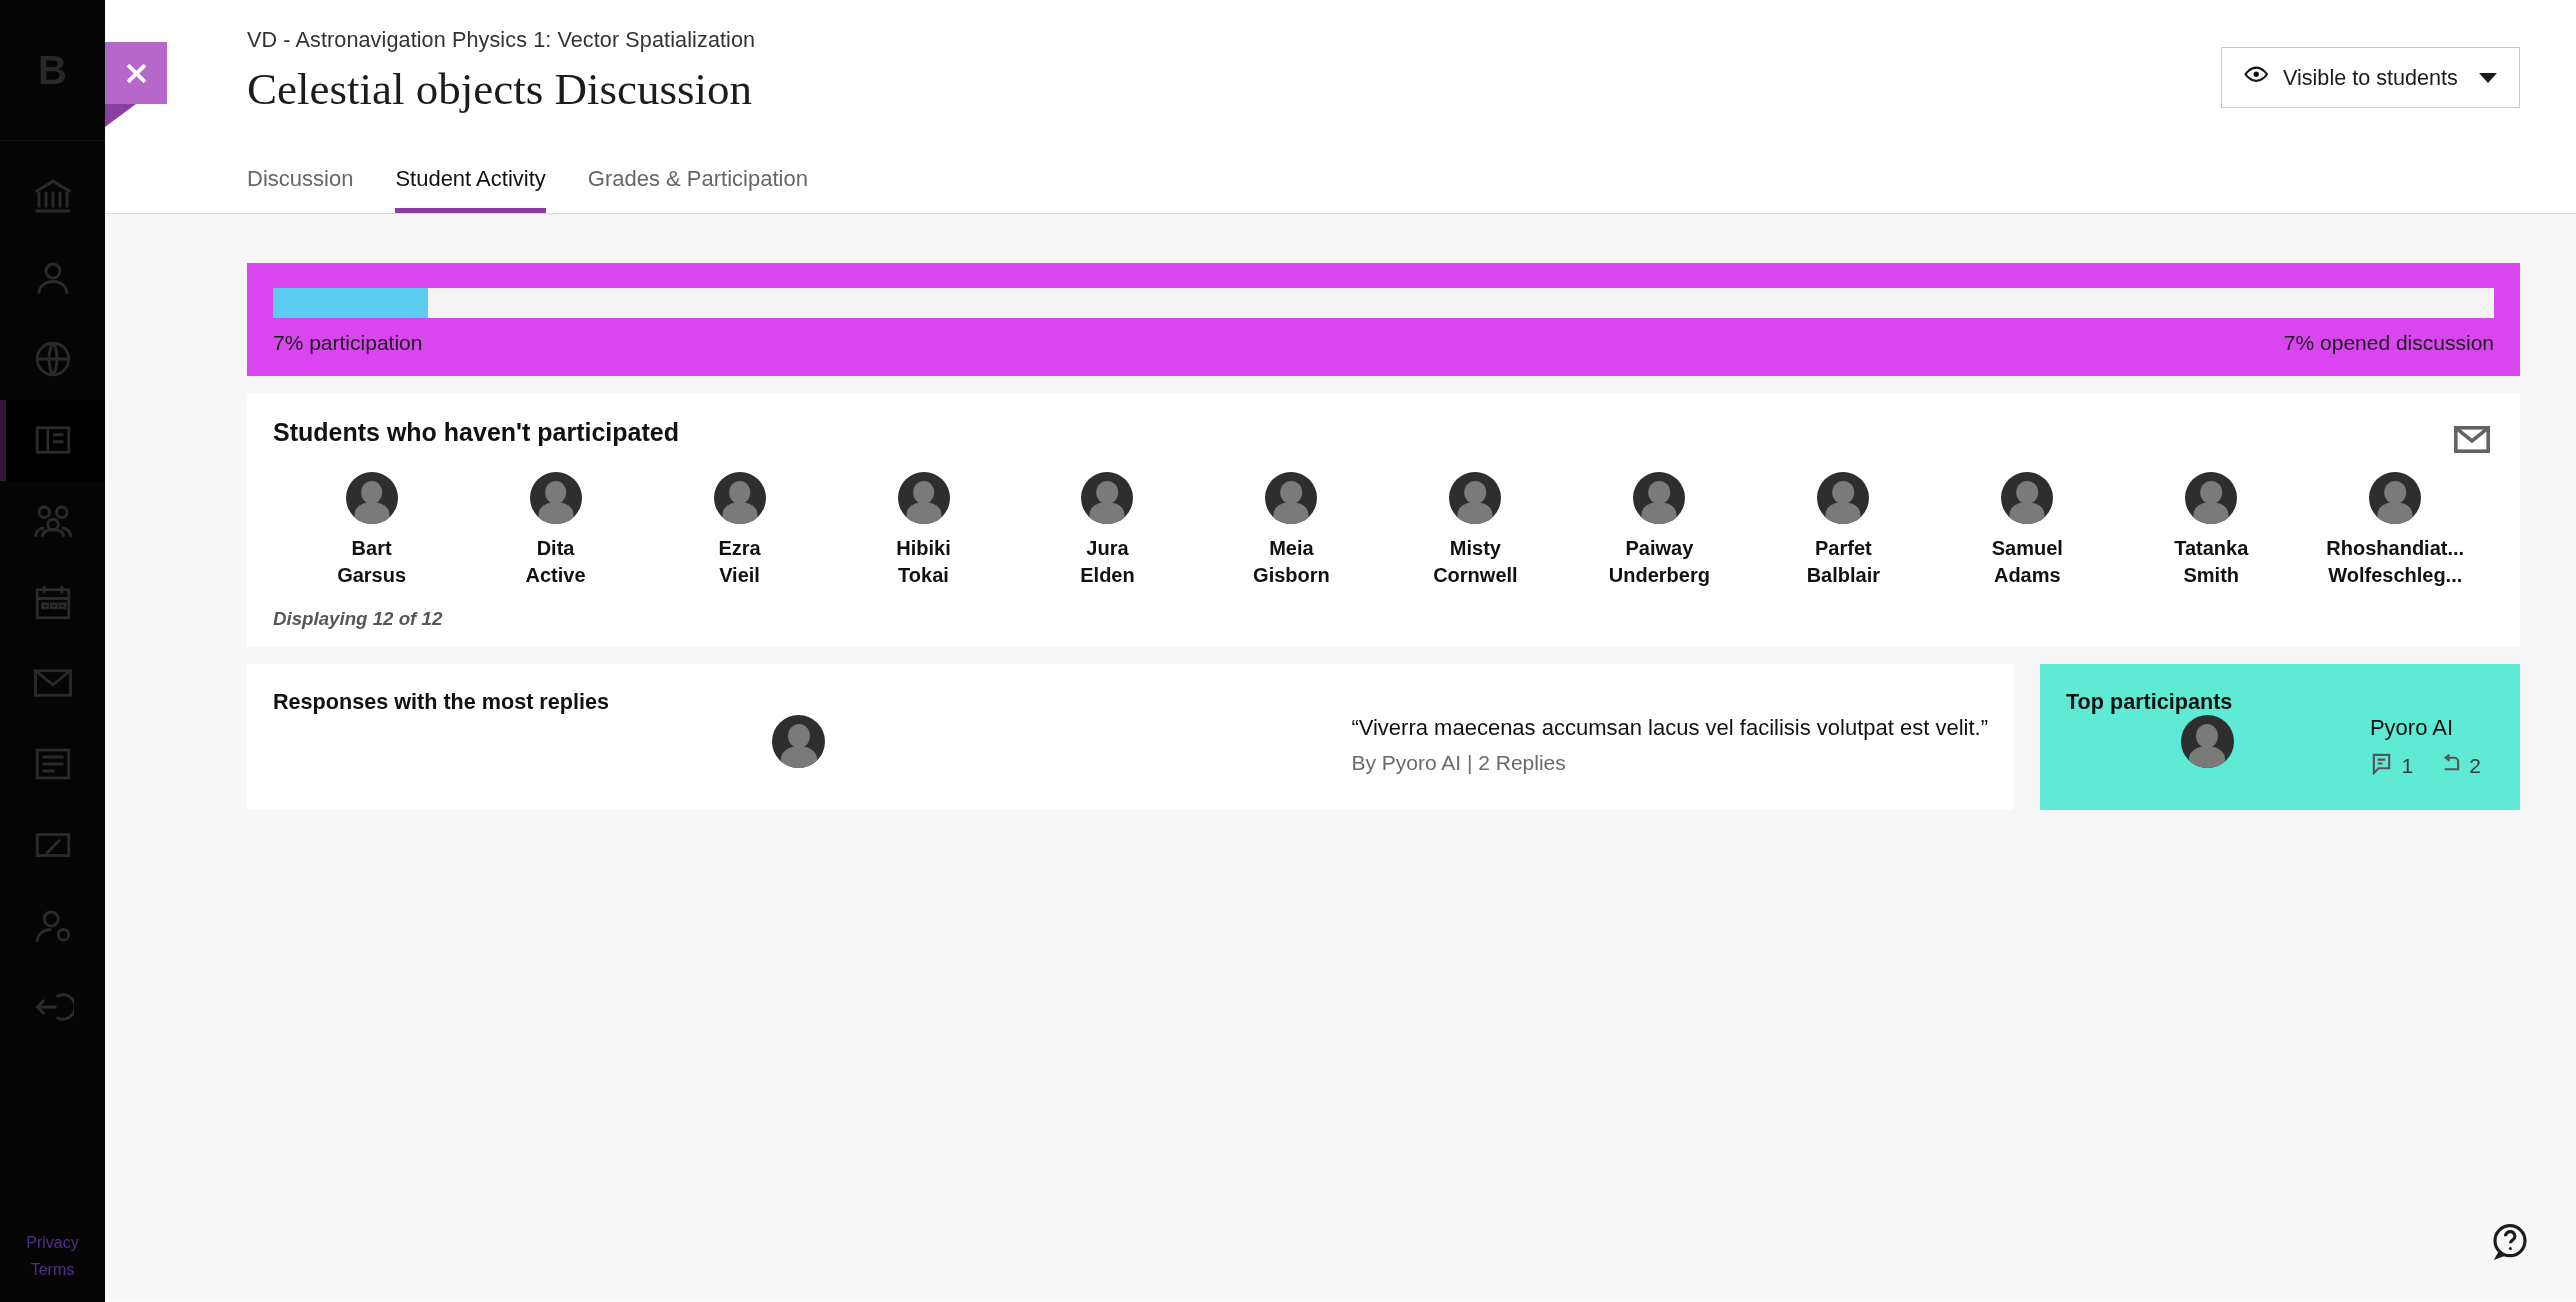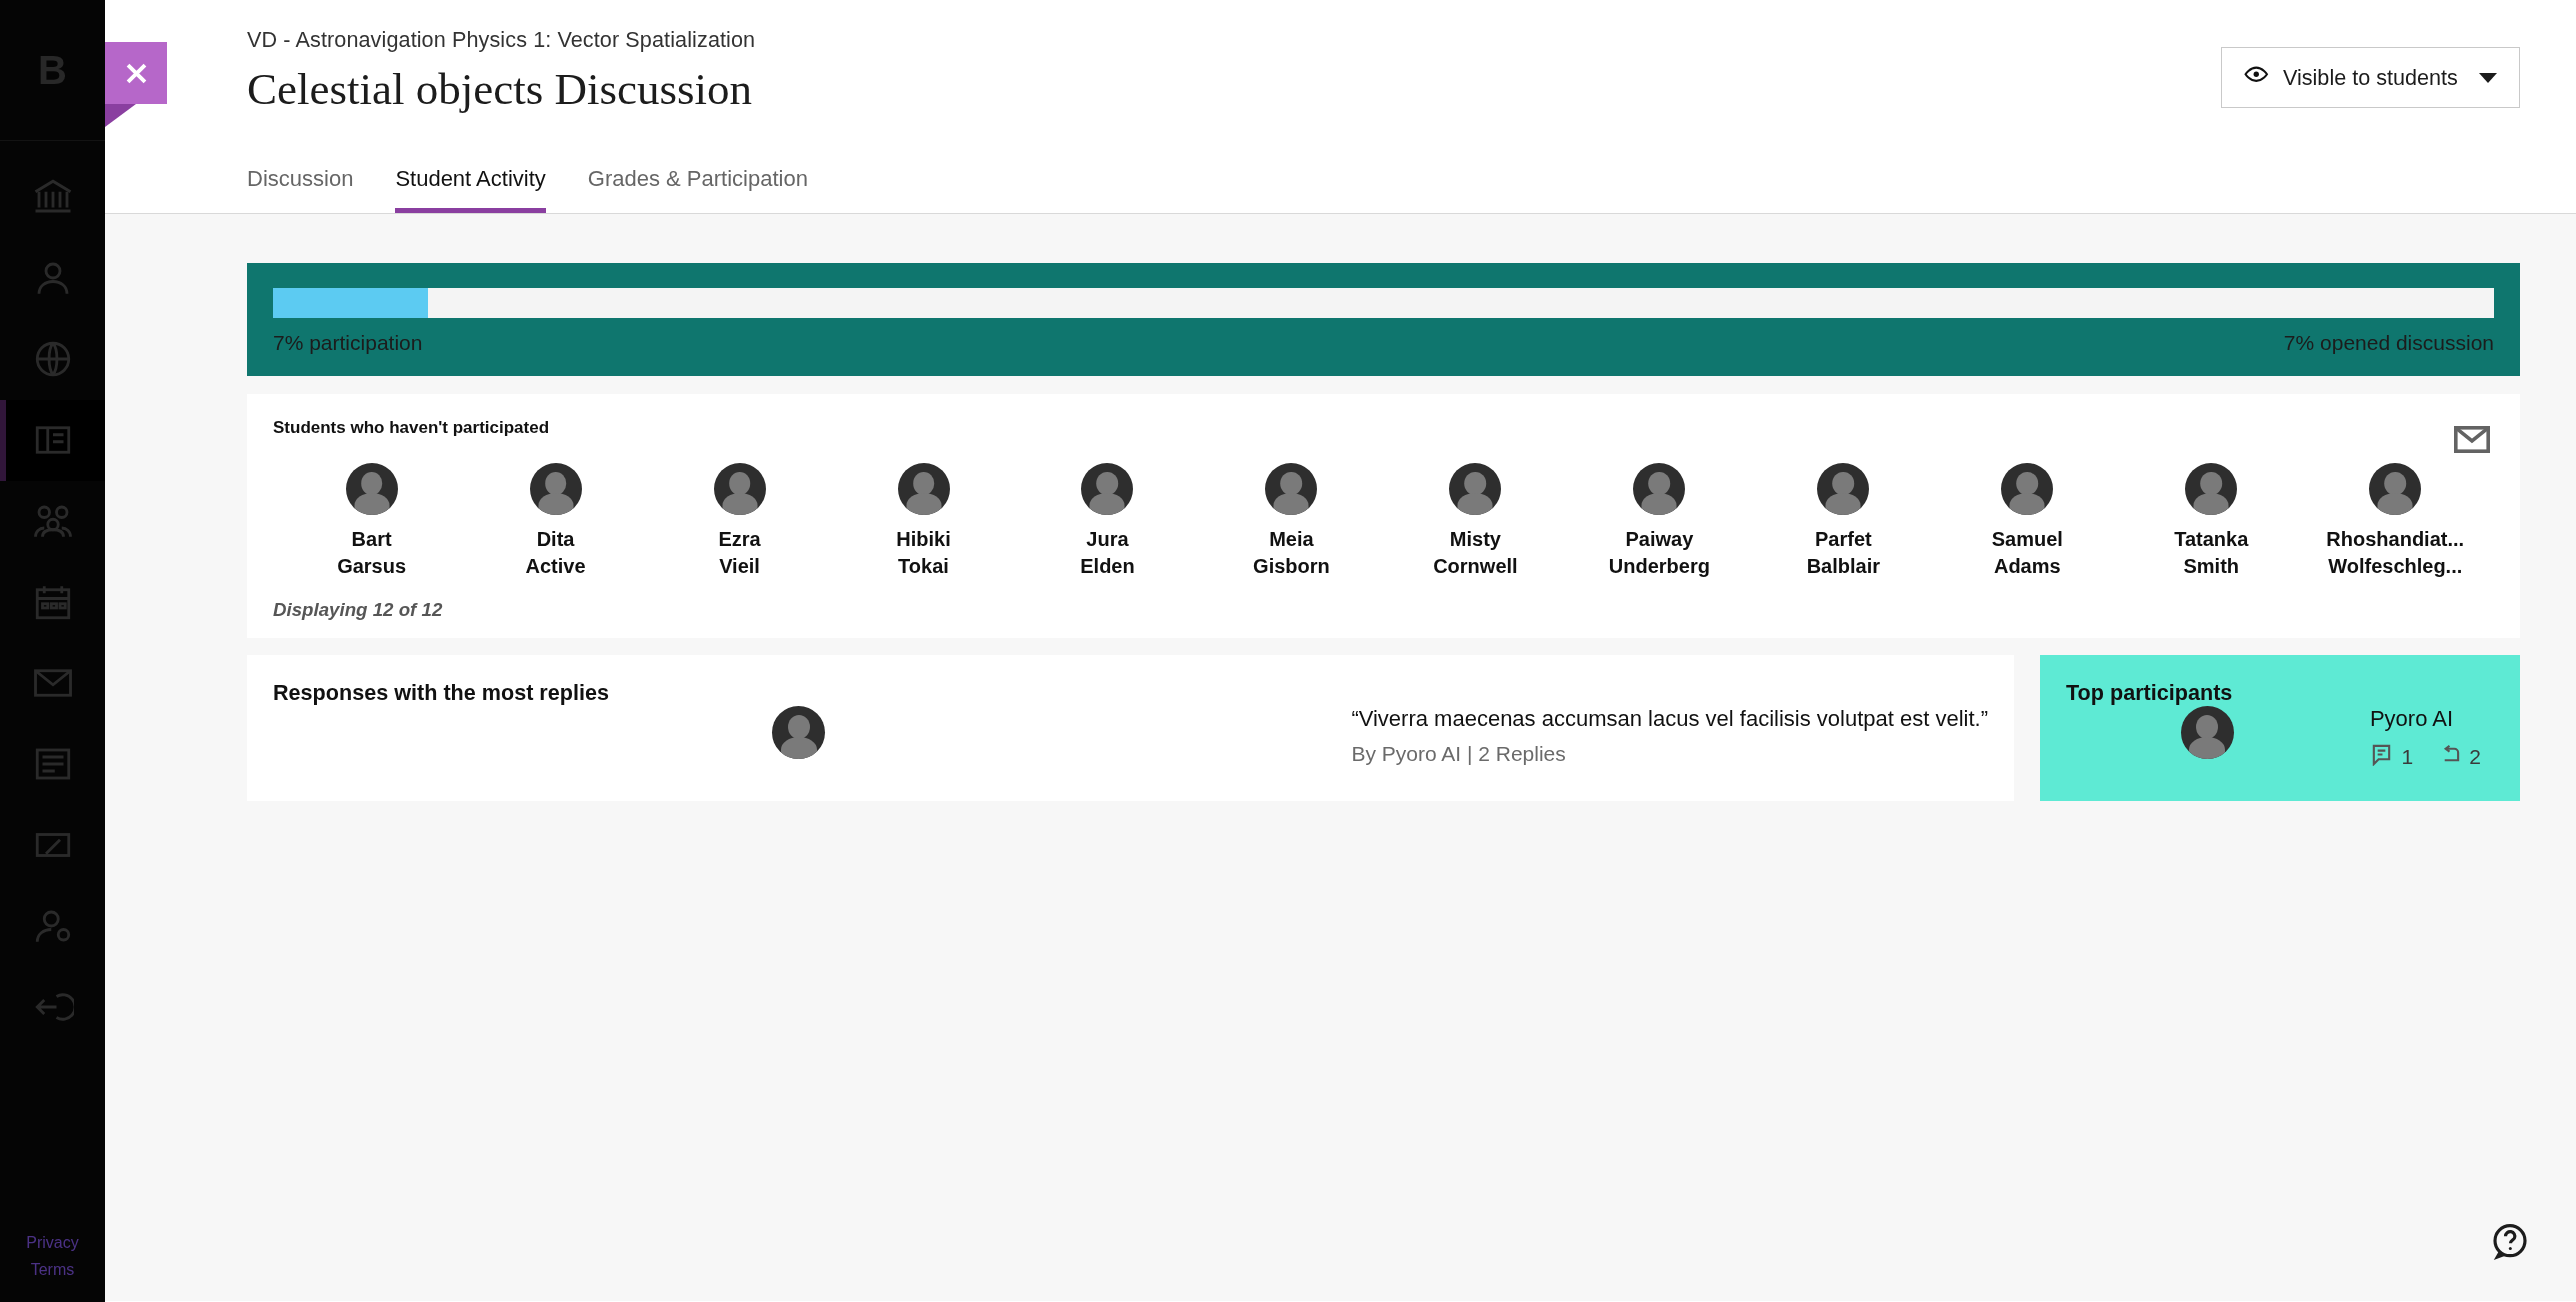--- a/index.html
+++ b/index.html
@@ -105,27 +105,27 @@
   .stat-card {
     flex: 1; padding: 27px 26px 0 26px; border-right: 0.7px solid #e3e3e3;
   }
   .stat-card:last-child { border-right: none; }
   .stat-label { font-size: 21px; color: #1c1c1c; font-weight: normal; }
   .stat-value {
     font-family: "Liberation Serif", serif;
     font-size: 45px; color: #3a3a3a; margin-top: 10px; letter-spacing: 1.4px;
   }
 
-  .bar-card { background: #0f766e; margin-top: 17.3px; padding: 24.5px 26px 21.6px 26px; }
+  .bar-card { background: #d946ef; margin-top: 17.3px; padding: 24.5px 26px 21.6px 26px; }
   .bar-track { height: 30px; background: #f4f4f4; width: 100%; }
   .bar-fill { height: 100%; background: #5ccbf2; }
   .bar-legend { display: flex; justify-content: space-between; margin-top: 13px; font-size: 21px; color: #1c1c1c; }
 
   .students-card { background: #fff; margin-top: 17.3px; padding: 24.5px 26px 17.3px 26px; position: relative; }
-  .students-title { font-size: 17px; font-weight: bold; color: #111; }
+  .students-title { font-size: 25px; font-weight: bold; color: #111; }
   .mail-btn { position: absolute; right: 30px; top: 32px; background: none; border: none; cursor: pointer; }
   .mail-btn svg { width: 36px; height: 27px; stroke: #636363; fill: none; stroke-width: 2.4; }
 
   .students-grid { display: flex; justify-content: space-between; margin-top: 24.5px; padding: 0 8.6px; }
   .student { width: 180px; text-align: center; cursor: pointer; }
   .avatar { border-radius: 50%; background: #2e2e2e; margin: 0 auto; position: relative; overflow: hidden; }
   .avatar .head { position: absolute; left: 50%; transform: translateX(-50%); border-radius: 50%; background: #7a7a7a; }
   .avatar .body { position: absolute; left: 50%; transform: translateX(-50%); border-radius: 50% 50% 0 0; background: #7a7a7a; }
   .avatar.a-lg { width: 52px; height: 52px; }
   .avatar.a-lg .head { width: 21.6px; height: 23px; top: 9.4px; }

